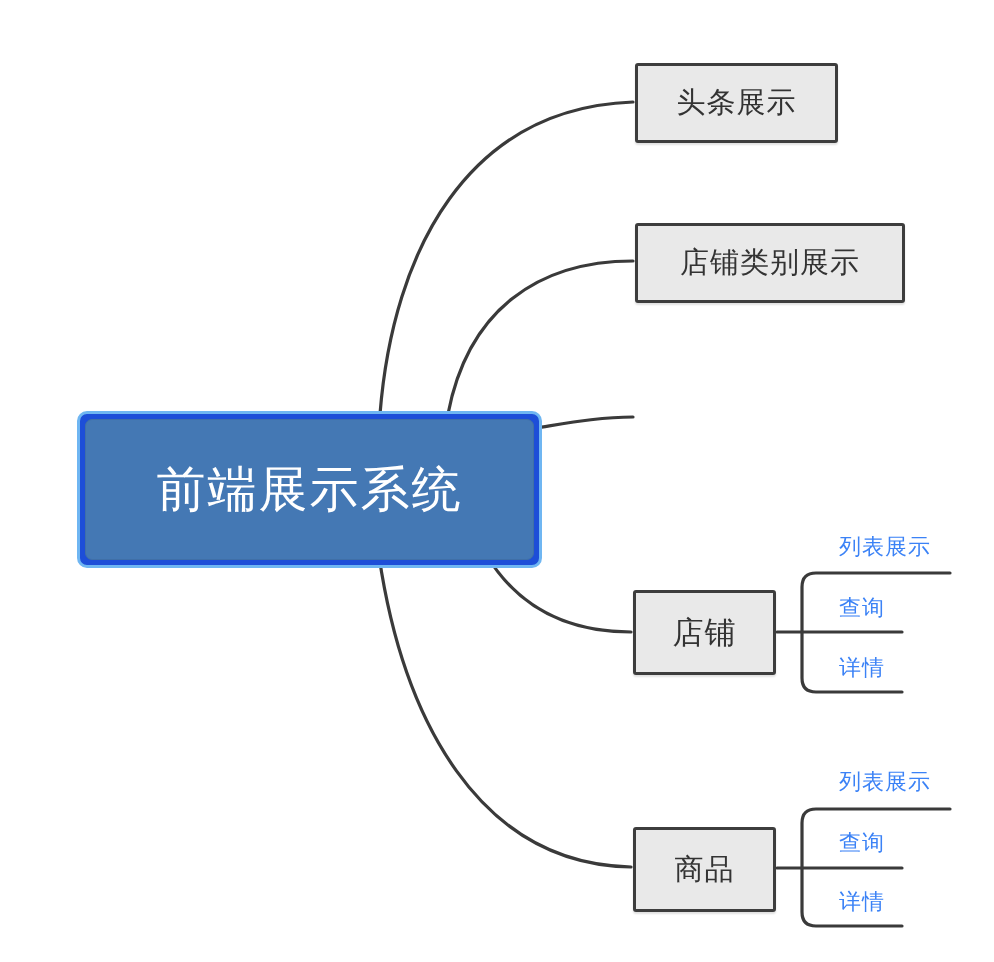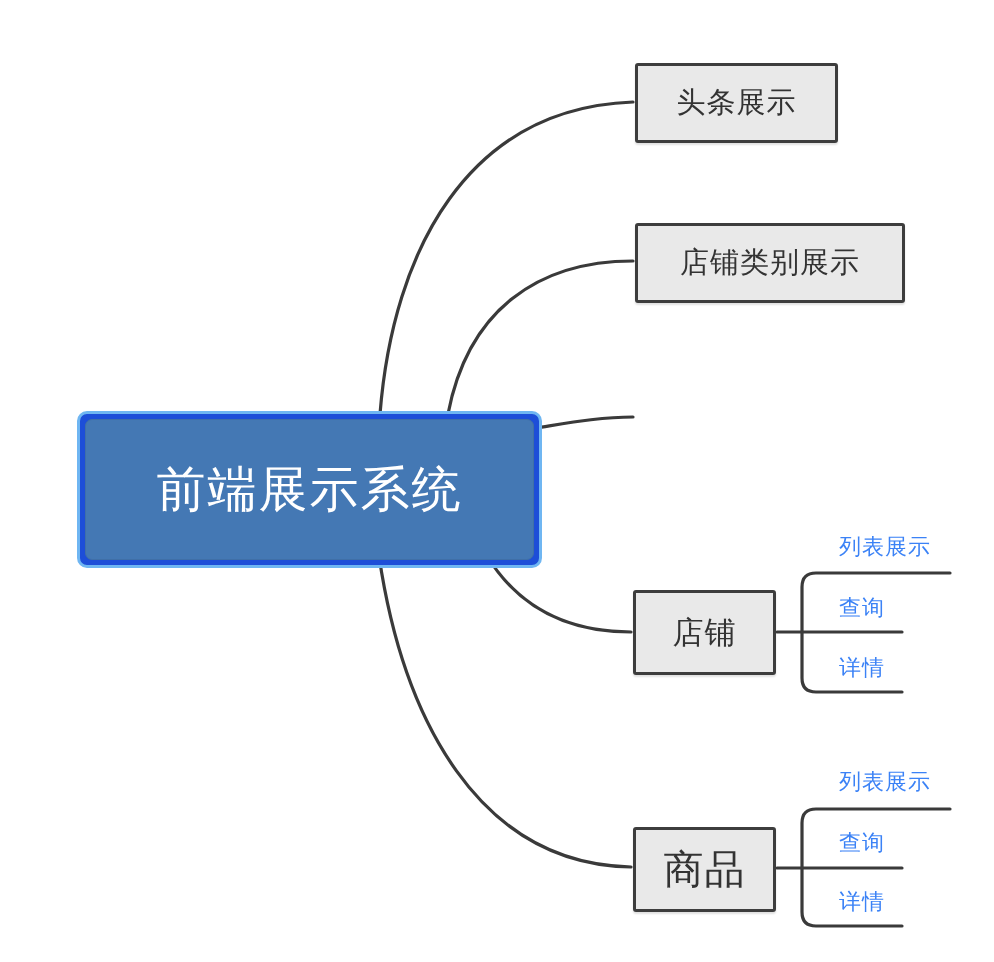--- a/index.html
+++ b/index.html
@@ -34,21 +34,21 @@
     position: absolute; left: 5px; top: 5px; right: 5px; bottom: 5px;
     background: #4478b4; border: 1px solid #3f6fa7; border-radius: 7px;
     display: flex; align-items: center; justify-content: center;
     color: #ffffff; font-size: 49px; letter-spacing: 2px; white-space: nowrap;
   }
 
   .topic-headline      { left: 635px; top:  63px; width: 203px; height: 80px; }
   .topic-shop-category { left: 635px; top: 223px; width: 270px; height: 80px; }
   .topic-region        { left: 635px; top: 376px; width: 203px; height: 81px; }
   .topic-shop          { left: 633px; top: 590px; width: 143px; height: 85px; font-size: 31px; text-align: center; }
-  .topic-goods         { left: 633px; top: 827px; width: 143px; height: 85px; font-size: 40px; }
+  .topic-goods         { left: 633px; top: 827px; width: 143px; height: 85px; font-size: 29px; }
 
   .subtopic {
     position: absolute; color: #3b82f6; font-size: 22px; line-height: 24px;
     text-align: center; letter-spacing: 1px; cursor: default; white-space: nowrap;
   }
   .sub-shop-list   { left: 825px; top: 535px; width: 120px; }
   .sub-shop-query  { left: 812px; top: 596px; width: 100px; }
   .sub-shop-detail { left: 812px; top: 656px; width: 100px; }
   .sub-goods-list   { left: 825px; top: 770px; width: 120px; }
   .sub-goods-query  { left: 812px; top: 831px; width: 100px; }

